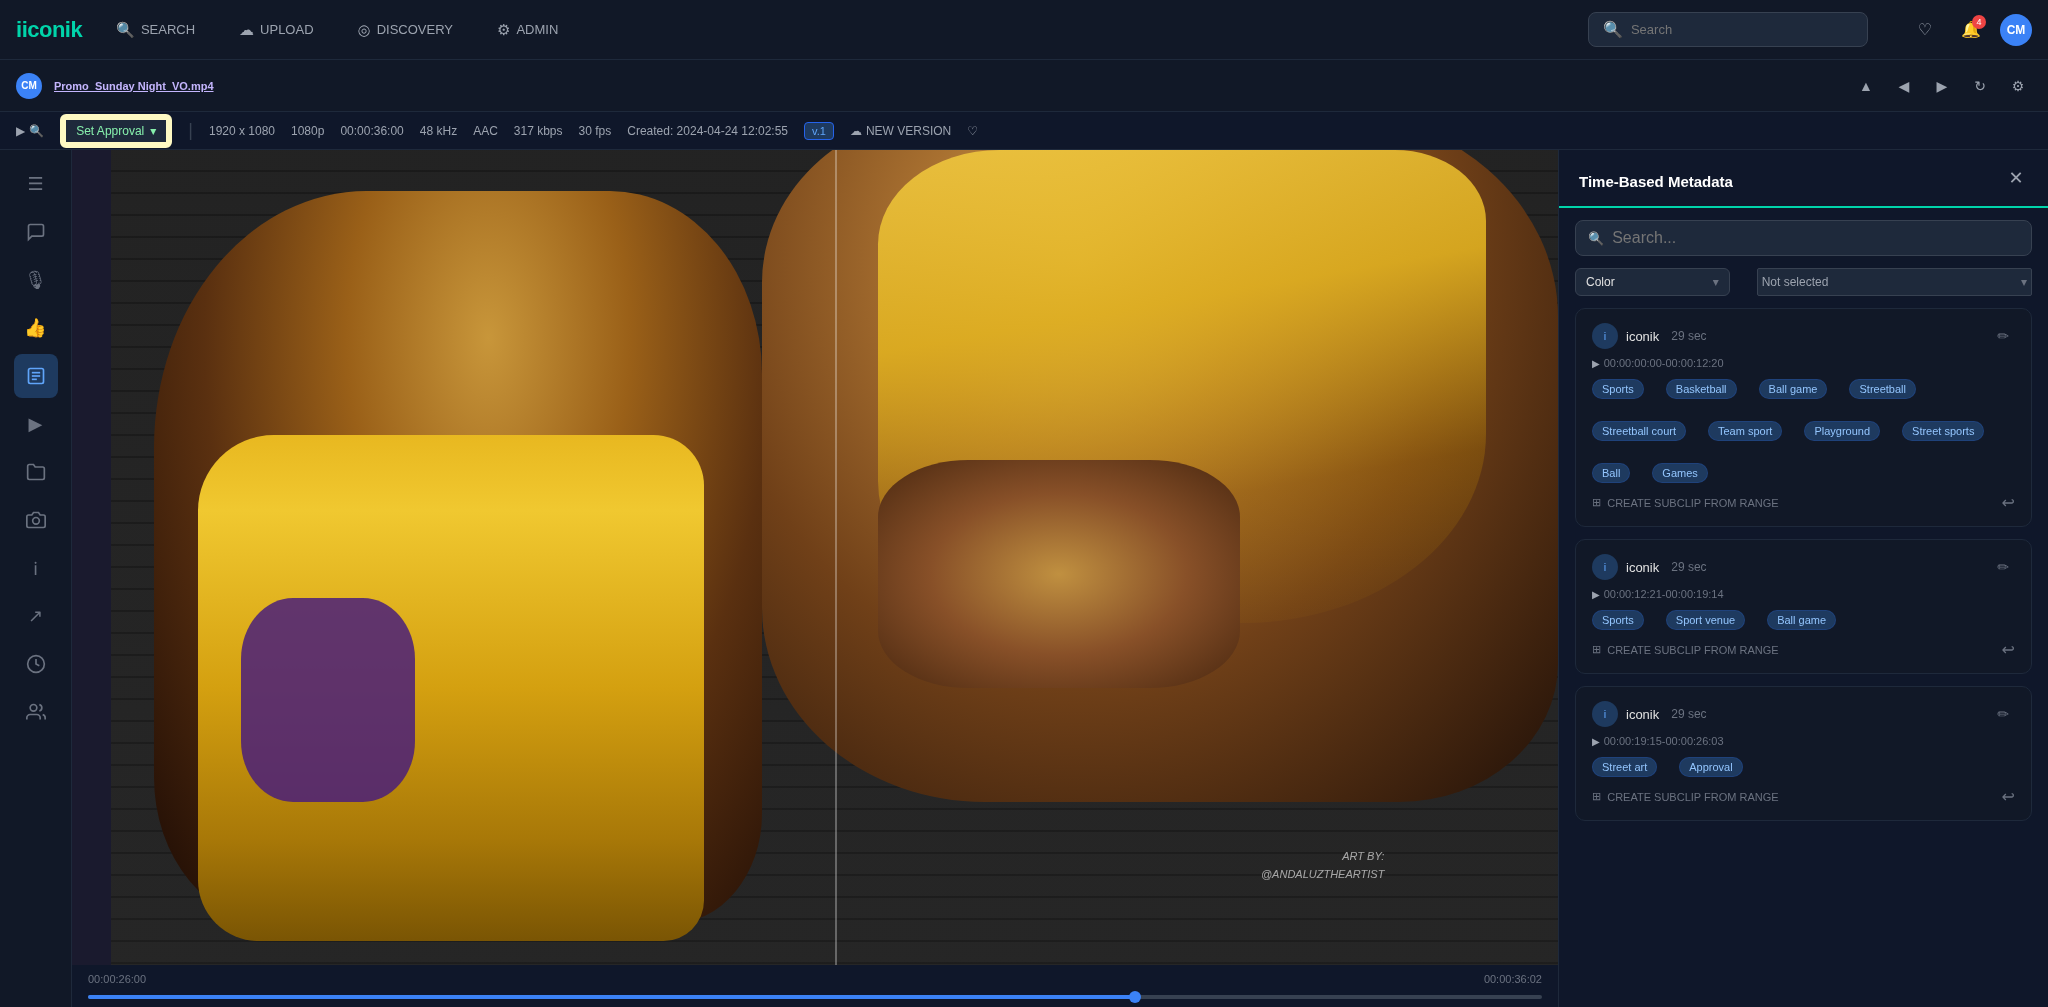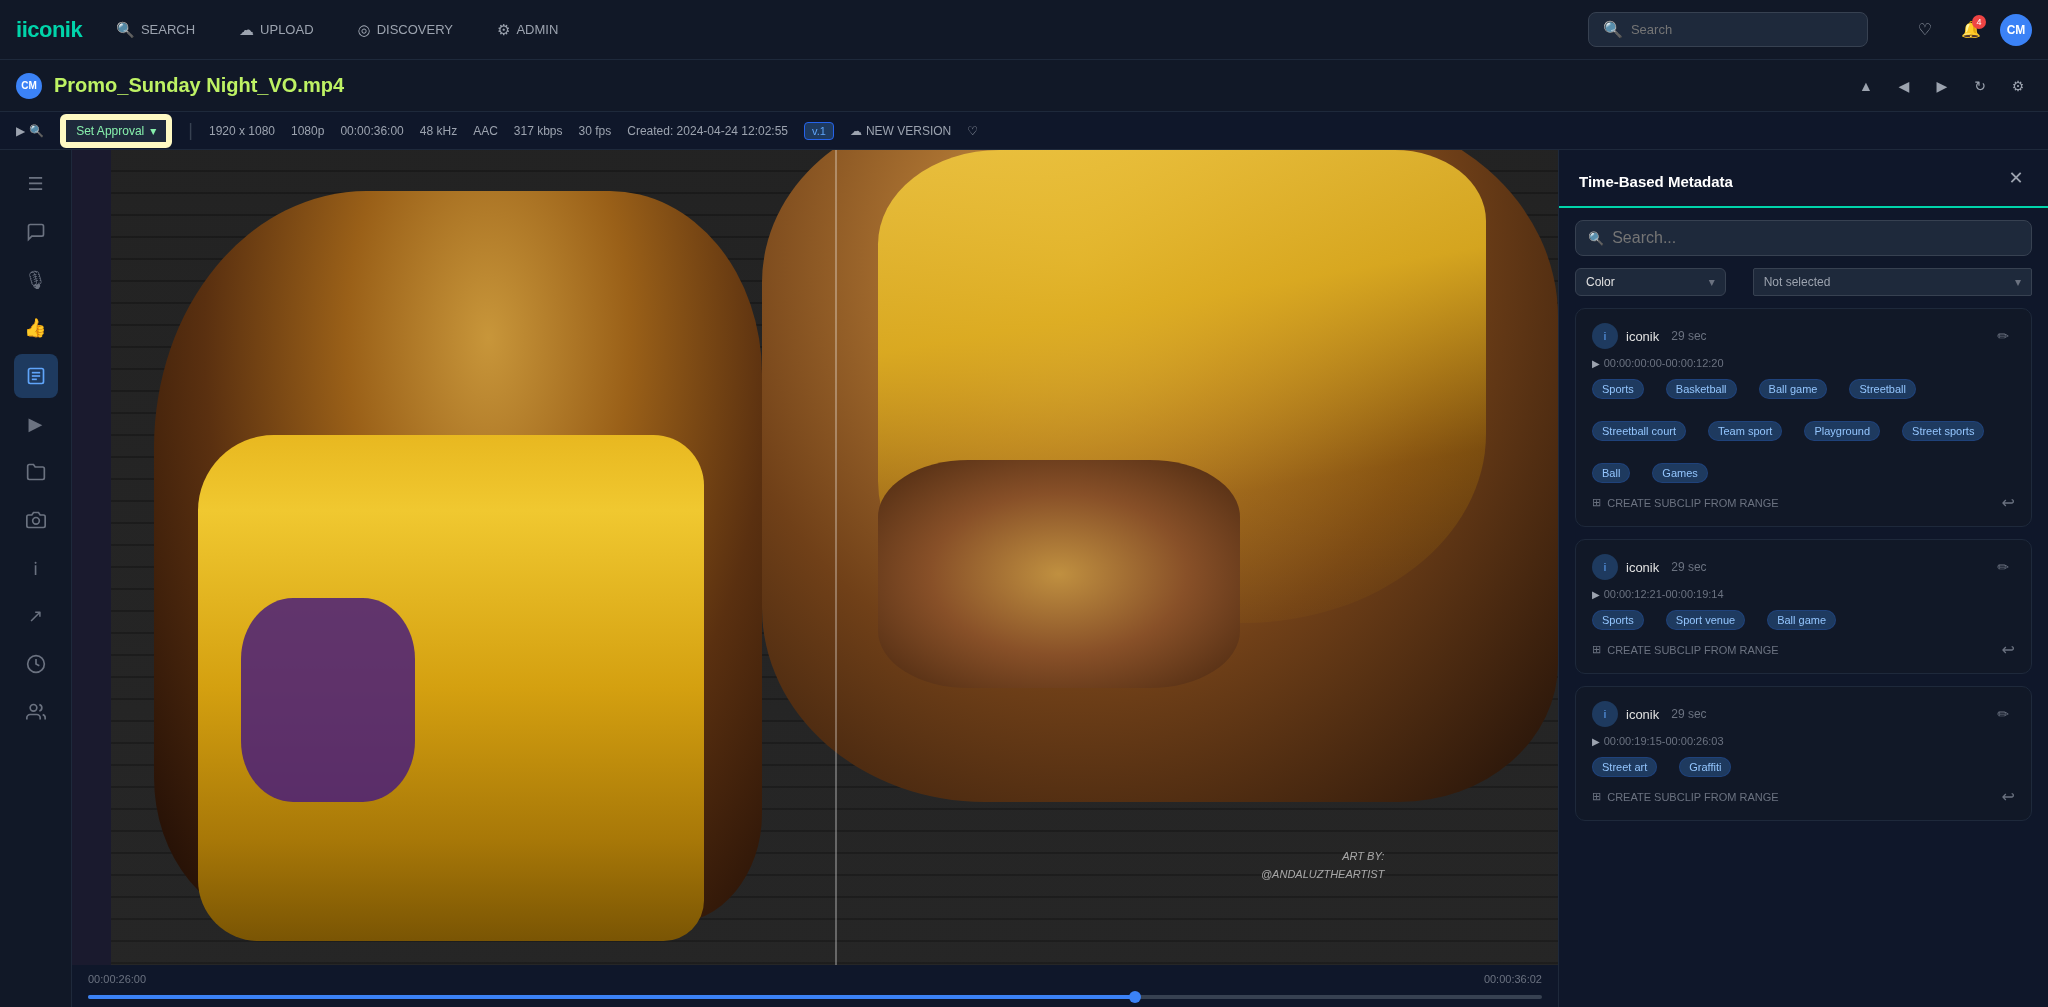--- a/index.html
+++ b/index.html
@@ -125,23 +125,24 @@
       background: #3b82f6;
       border-radius: 50%;
       display: flex;
       align-items: center;
       justify-content: center;
       font-size: 10px;
       font-weight: 700;
       color: #fff;
     }
     .asset-title {
-      font-size: 20px;
+      font-size: 11px;
       font-weight: 600;
-      color: #bef264;
+      color: #c4b5fd;
+      text-decoration: underline;
     }
     .asset-header-right {
       margin-left: auto;
       display: flex;
       align-items: center;
       gap: 10px;
     }
     .nav-arrow {
       width: 28px;
       height: 28px;
@@ -408,21 +409,21 @@
       display: flex;
       align-items: center;
       gap: 8px;
       cursor: pointer;
       flex: 1;
     }
     .filter-not-selected {
       background: #1e293b;
       border: 1px solid #374151;
       border-radius: 2px;
-      padding: 6px 10px;
+      padding: 6px 4px;
       color: #9ca3af;
       font-size: 12px;
       display: flex;
       align-items: center;
       gap: 8px;
       cursor: pointer;
       flex: 2;
       justify-content: space-between;
     }
 
@@ -793,21 +794,21 @@
             <span class="entry-time">29 sec</span>
           </div>
           <div class="entry-edit">✏</div>
         </div>
         <div class="entry-range">
           <span class="play-triangle">▶</span>
           <span>00:00:19:15-00:00:26:03</span>
         </div>
         <div class="tags">
           <span class="tag">Street art</span>
-          <span class="tag">Graffiti</span>
+          <span class="tag">Approval</span>
         </div>
         <div class="entry-footer">
           <div class="create-subclip">
             <span>⊞</span>
             <span>CREATE SUBCLIP FROM RANGE</span>
           </div>
           <div class="reply-icon">↩</div>
         </div>
       </div>
 

